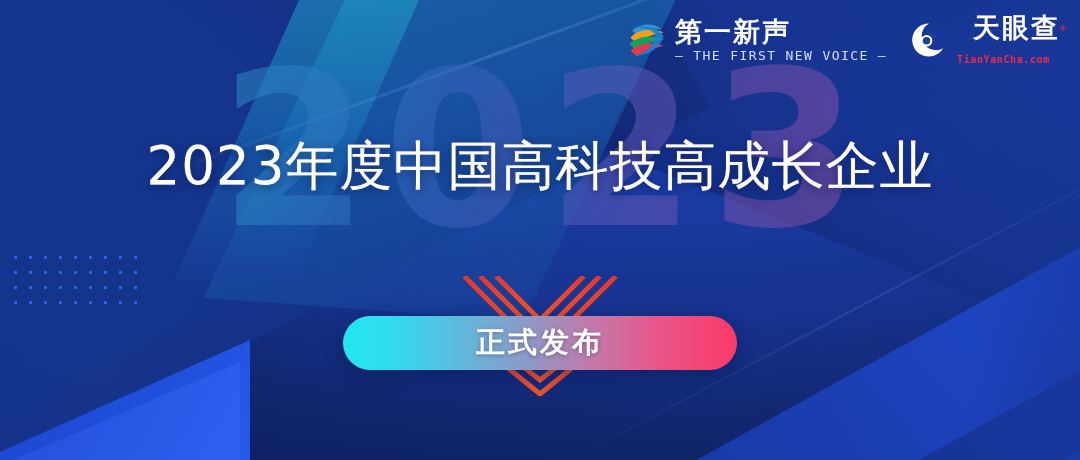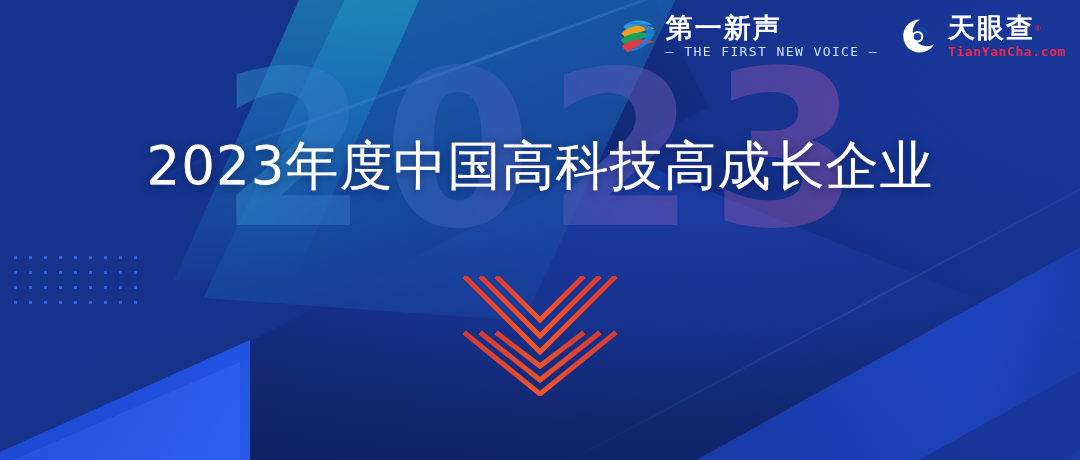--- a/index.html
+++ b/index.html
@@ -201,30 +201,30 @@
   .logo-en {
     color:#cfe0ff;
     font-size:13px;
     letter-spacing:1.4px;
     margin-top:4px;
     text-align:center;
     font-family:"DejaVu Sans Mono","Liberation Mono",monospace;
   }
   .logo-en-red {
     color:#f0294a;
-    font-size:13px;
+    font-size:10px;
     letter-spacing:.6px;
-    margin-top:4px;
+    margin-top:14px;
     font-weight:bold;
     font-family:"DejaVu Sans Mono","Liberation Mono",monospace;
   }
   .tm {
     color:#f0294a; font-size:8px; vertical-align:super; font-weight:bold;
   }
-  .logo-cn-wrap { position:relative; display:inline-block; }
+  .logo-cn-wrap { position:relative; display:inline-block;margin-left:16px; }
 </style>
 </head>
 <body>
 
 <div id="poster">
 
   <div class="bg-layer">
     <div class="ribbon wedge-tl"></div>
     <div class="ribbon wedge-tr"></div>
     <div class="ribbon wedge-teal"></div>
@@ -258,20 +258,23 @@
         <polyline points="52,58 110,104 168,58" opacity="0.95"></polyline>
         <polyline points="68,58 110,90 152,58" opacity="0.95"></polyline>
       </g>
     </svg>
   </div>
 
   <div class="headline">
     <span class="l1">2023年度中国高科技高成长企业</span>
   </div>
 
+  <div class="pill">
+    <span class="pill-label">正式发布</span>
+  </div>
 
   <div class="logos">
 
     <div class="logo">
       <svg class="logo-mark" viewBox="0 0 48 46">
         <path d="M6 12 C14 2, 34 2, 42 10 C34 8, 20 10, 14 18 Z" fill="#2b9ad6"></path>
         <path d="M4 20 C12 10, 32 8, 44 14 C32 16, 18 20, 12 28 Z" fill="#f0a01e"></path>
         <path d="M3 28 C12 18, 32 16, 45 22 C33 24, 18 28, 11 36 Z" fill="#19a05a"></path>
         <path d="M4 36 C13 27, 31 25, 44 30 C32 33, 18 36, 12 43 Z" fill="#e03a4e"></path>
         <path d="M10 8 C22 4, 38 8, 44 18 C40 34, 24 42, 10 42 C22 38, 34 30, 34 18 C34 12, 22 8, 10 8 Z" fill="#1f7fd0" opacity="0.92"></path>

